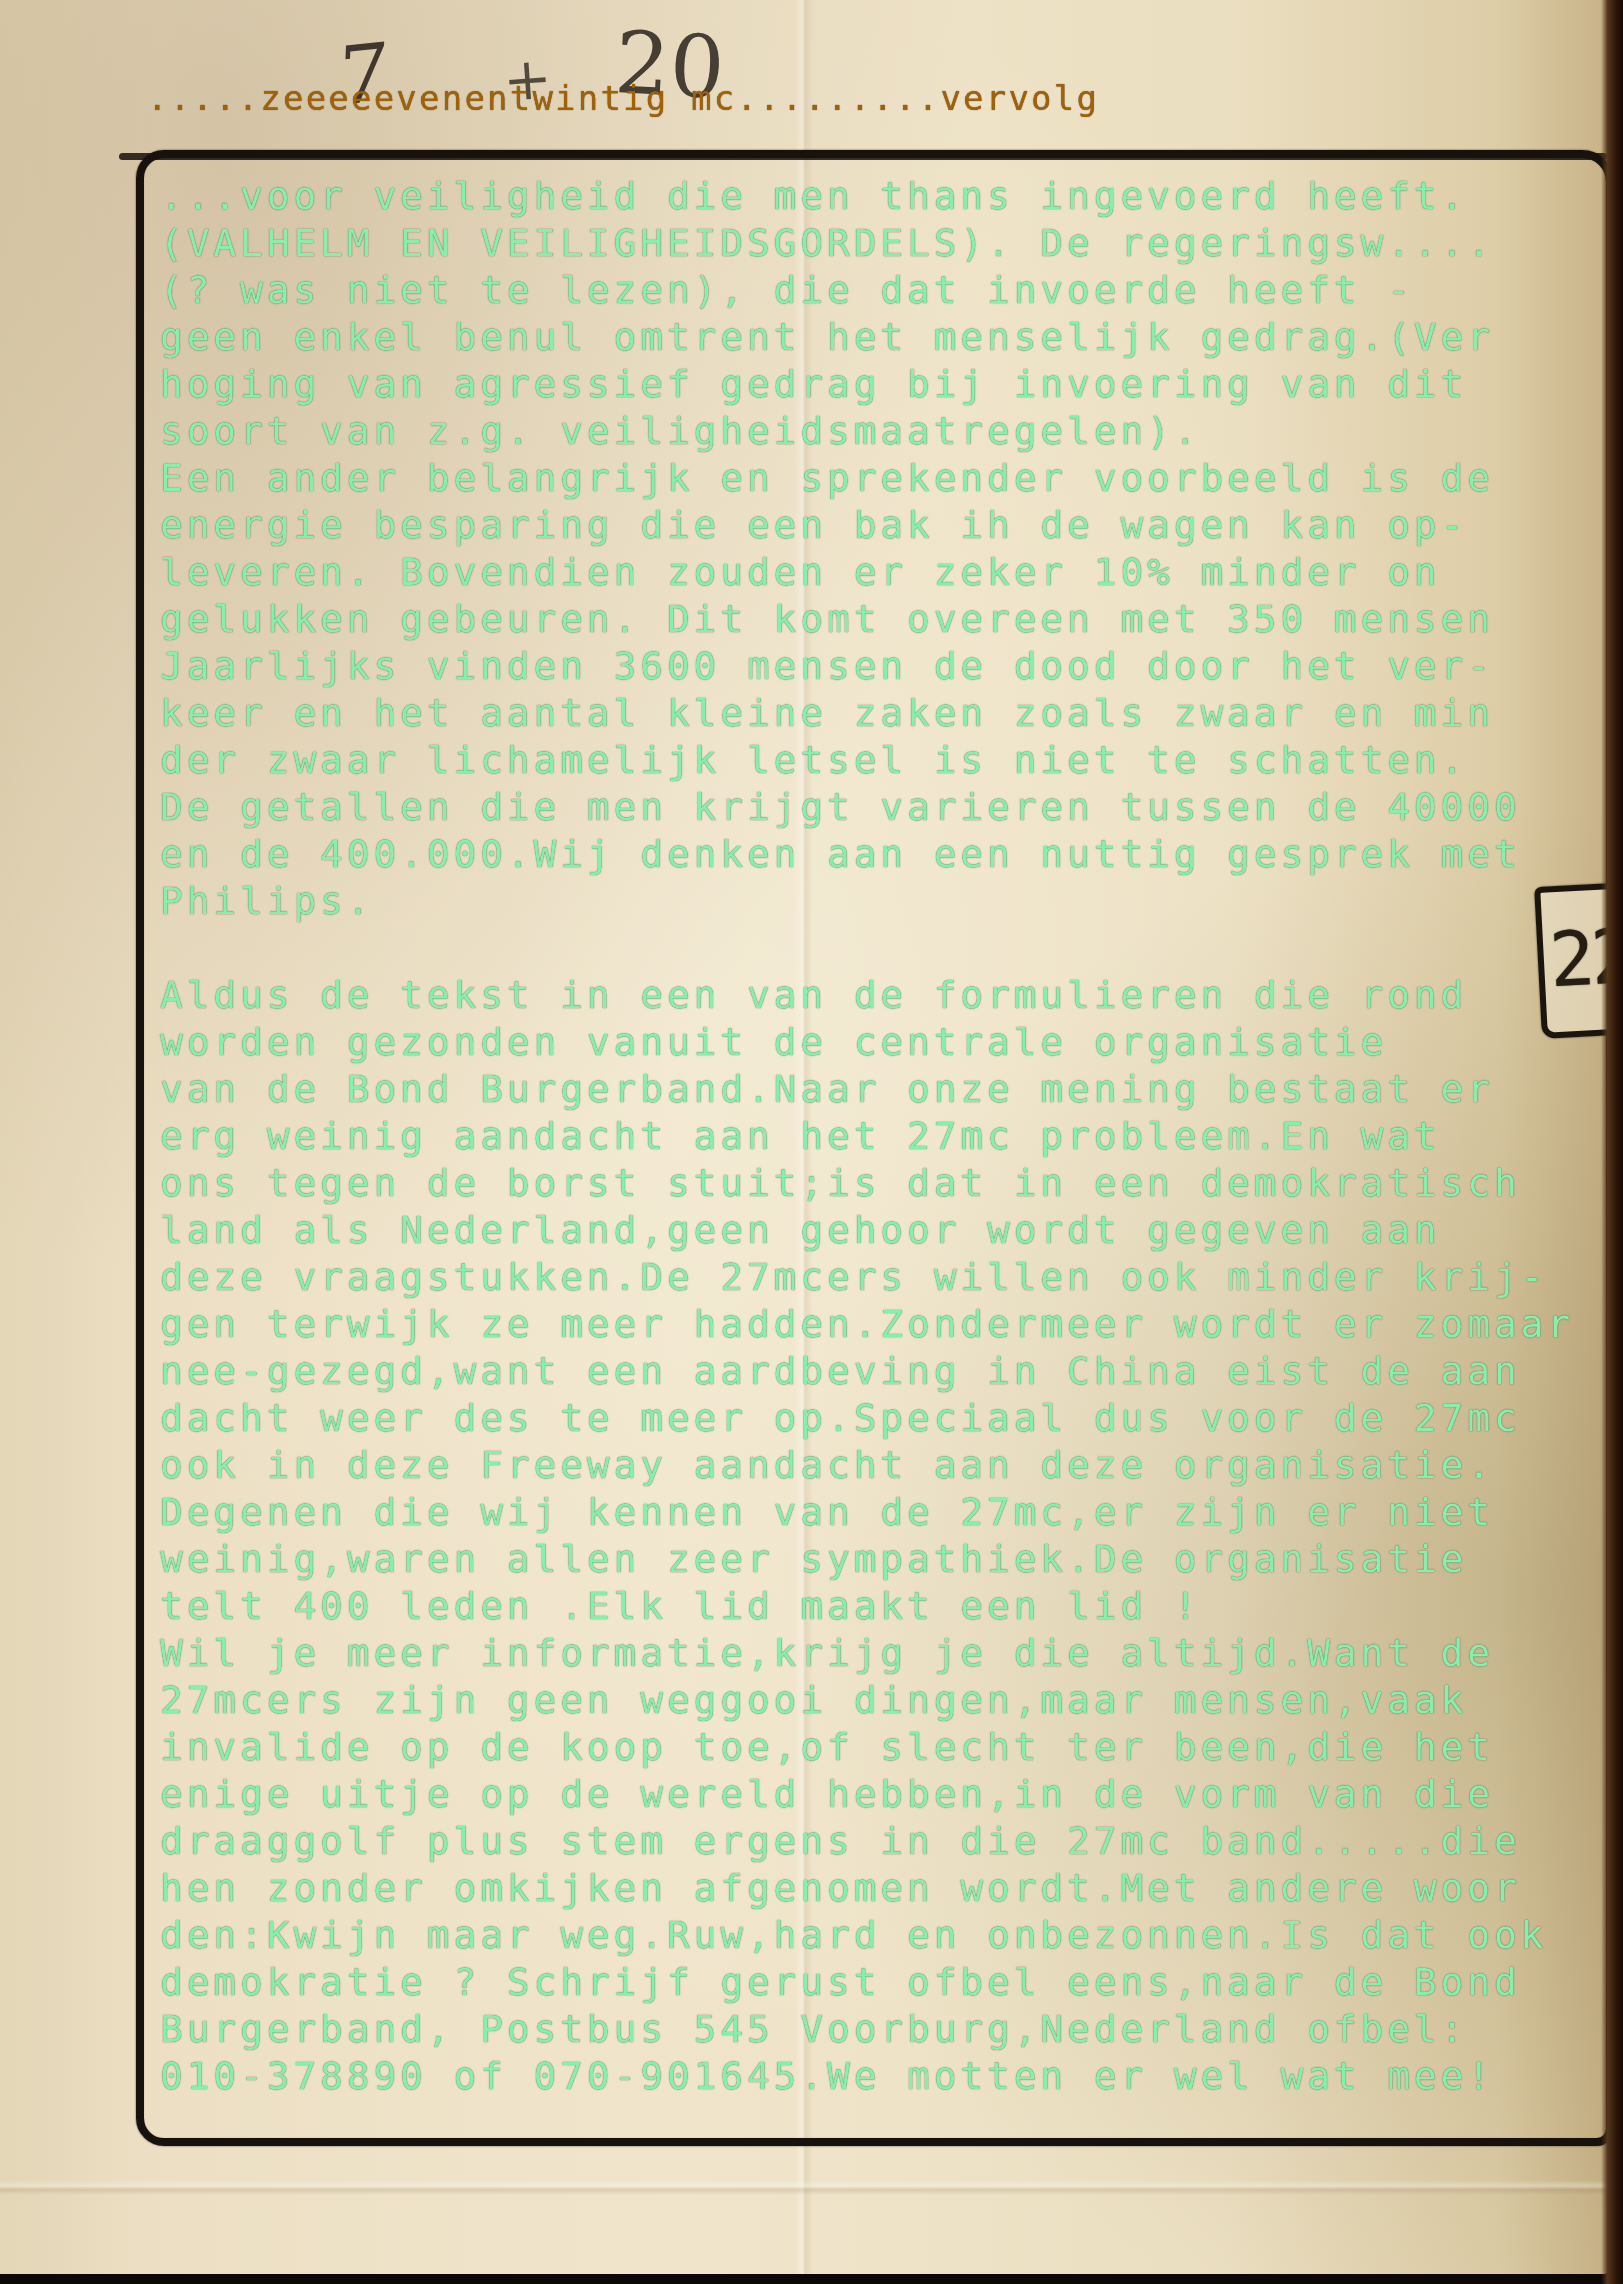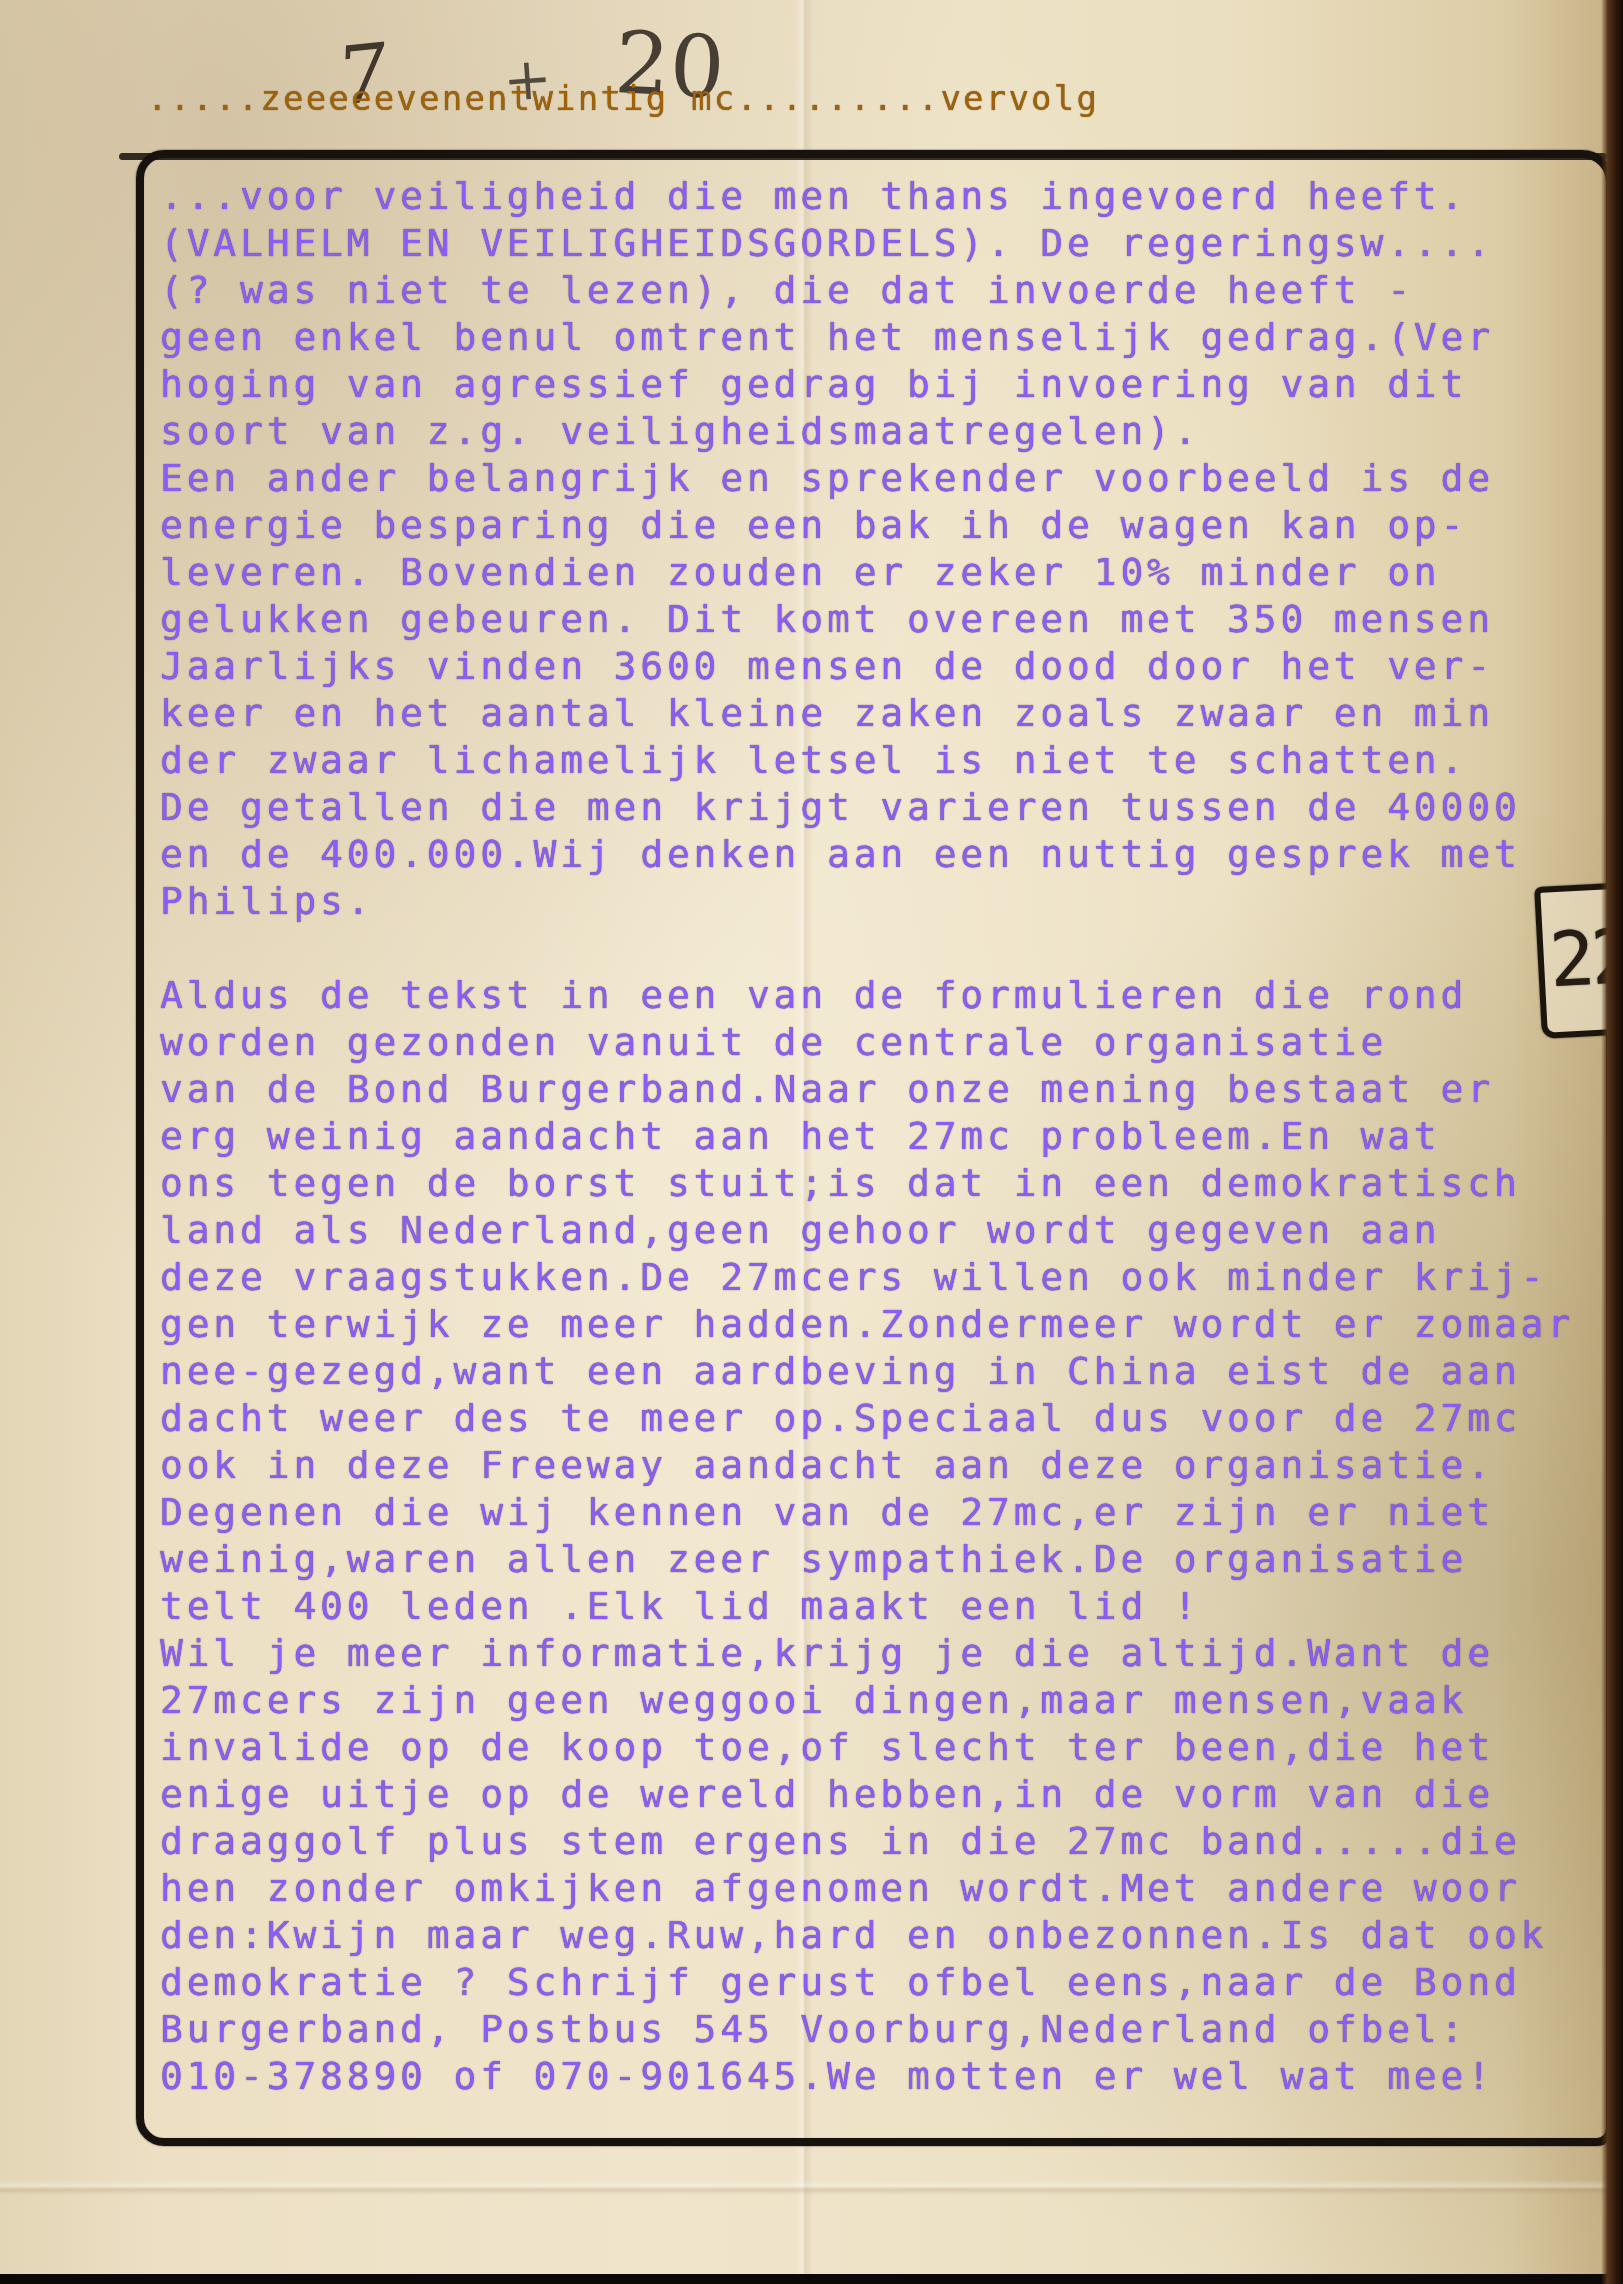--- a/index.html
+++ b/index.html
@@ -66,21 +66,21 @@
     opacity:.78;
   }
   #annotation .a20{
     position:absolute;left:298px;top:7.5px;font-size:86px;transform:rotate(3deg);
     opacity:.85;font-weight:normal;
   }
   
   #body-text{
     position:absolute;left:160px;top:173px;
     font-size:38px;line-height:47px;letter-spacing:3.8px;
-    color:#8b5cf6;white-space:pre;
+    color:#86efac;white-space:pre;
     text-shadow:0 0 1.2px rgba(36,28,20,0.8);
   }
   
   #page-number-box{
     position:absolute;left:1538px;top:884px;width:103px;height:140px;
     border:6.5px solid #1b150e;border-right-width:3.7px;
     border-radius:7.5px 1.9px 11.2px 13px;
     transform:rotate(-3deg);
     background:rgba(243,235,214,0.55);
     box-shadow:0 0 1.9px rgba(27,21,14,0.7);

